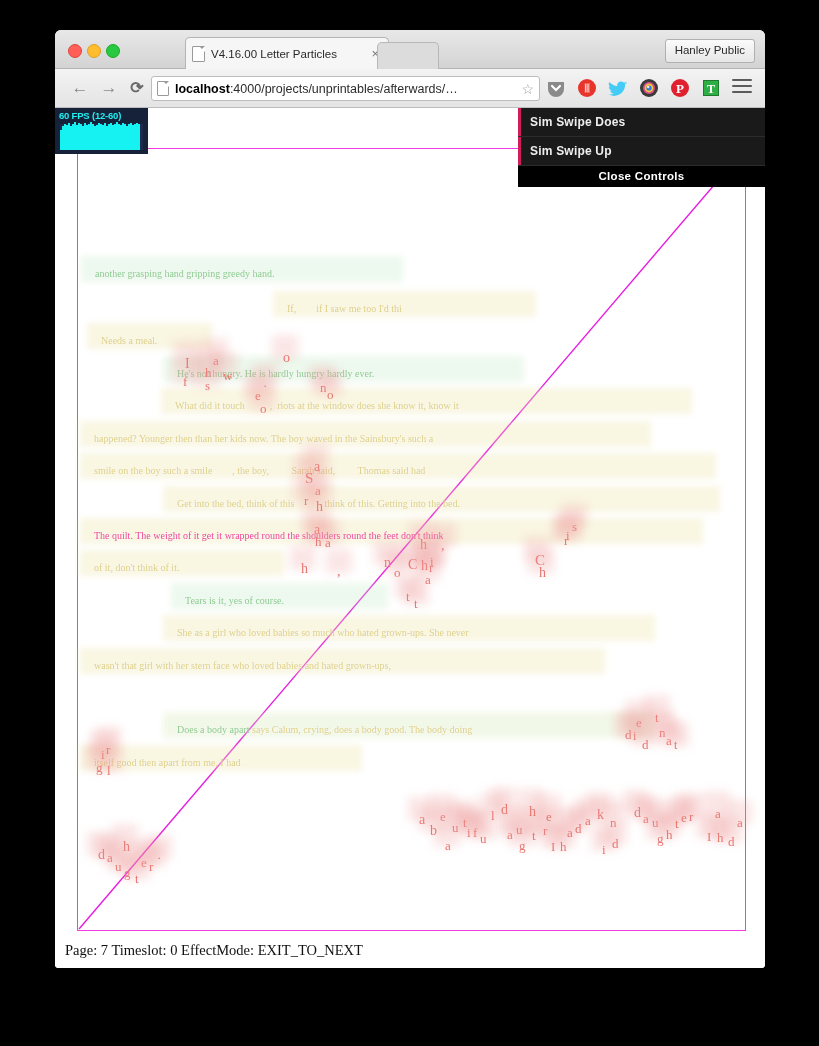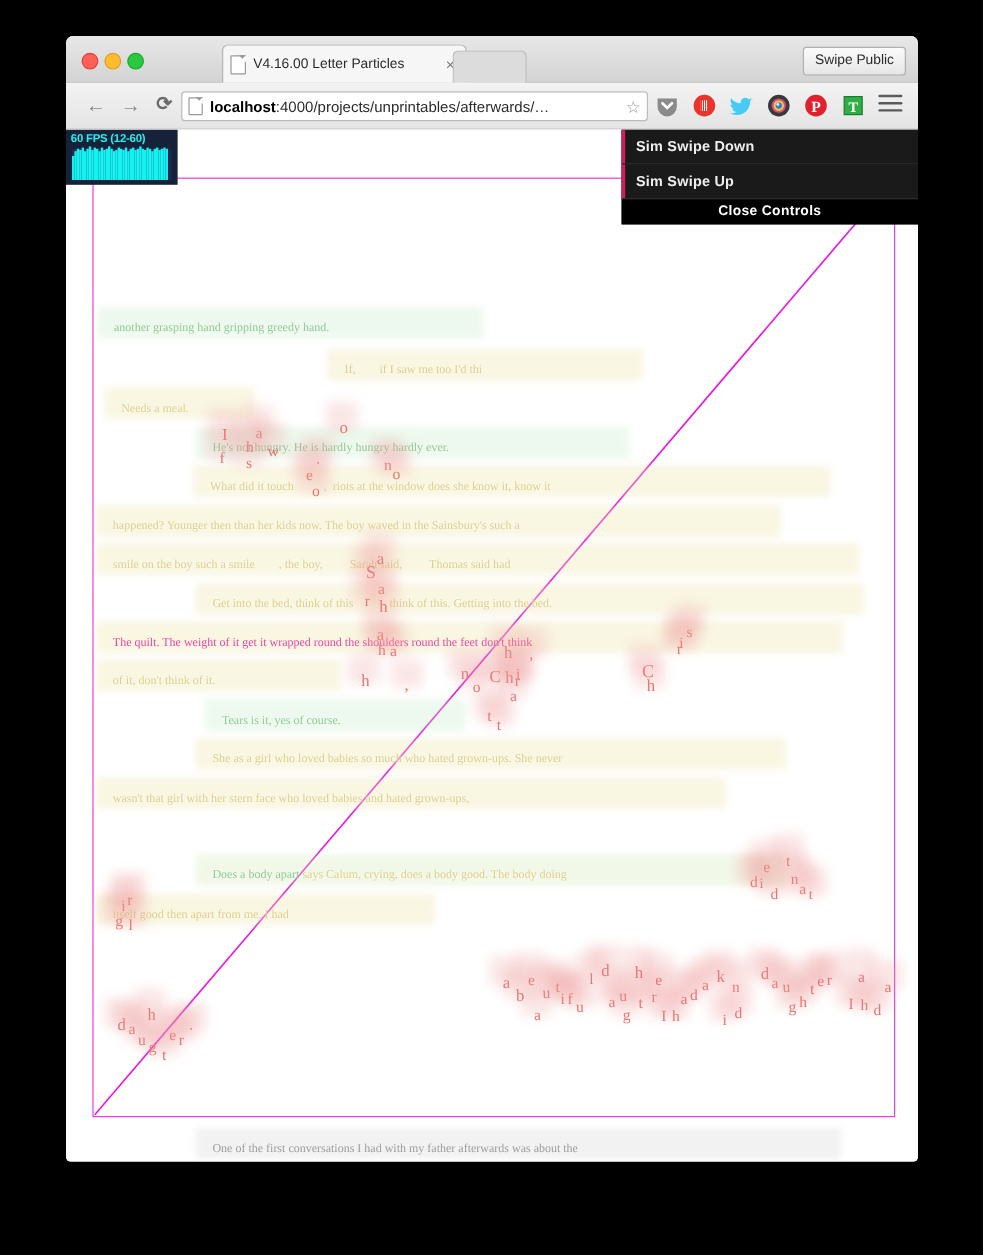--- a/index.html
+++ b/index.html
@@ -110,21 +110,21 @@
     <div class="traffic tl-min"></div>
     <div class="traffic tl-max"></div>
 
     <div id="tab">
       <span class="pagei"></span>
       <span id="tab-title">V4.16.00 Letter Particles</span>
       <span id="tab-close">×</span>
     </div>
     <div id="tab-new"></div>
 
-    <div id="profile">Swipe Public</div>
+    <div id="profile">Hanley Public</div>
   </div>
 
   <div id="navbar">
     <div class="navbtn" id="nav-back">←</div>
     <div class="navbtn" id="nav-fwd">→</div>
     <div class="navbtn" id="nav-reload">⟳</div>
 
     <div id="urlbar">
       <span class="pagei"></span>
       <span id="url-text"><b>localhost</b><span>:4000/projects/unprintables/afterwards/…</span></span>
@@ -459,23 +459,26 @@
           <div class="fpsbar" style="left: 72px; width: 2px; height: 25px;"></div>
           <div class="fpsbar" style="left: 74px; width: 2px; height: 26px;"></div>
           <div class="fpsbar" style="left: 76px; width: 2px; height: 27px;"></div>
           <div class="fpsbar" style="left: 78px; width: 2px; height: 26px;"></div>
         </div>
     </div>
 
     <div id="gui">
       <div class="guirow">
         <span class="mark" style="background:#d11e5a"></span>
-        <span class="glabel">Sim Swipe Down</span>
+        <span class="glabel">Sim Swipe Does</span>
       </div>
       <div class="guirow">
         <span class="mark" style="background:#d11e5a"></span>
         <span class="glabel">Sim Swipe Up</span>
       </div>
       <div id="gui-close">Close Controls</div>
     </div>
 
+    <div id="statusbar">
+      <div id="status-text">Page: 7 Timeslot: 0 EffectMode: EXIT_TO_NEXT</div>
+    </div>
   </div>
 </div>
 
 </body></html>

